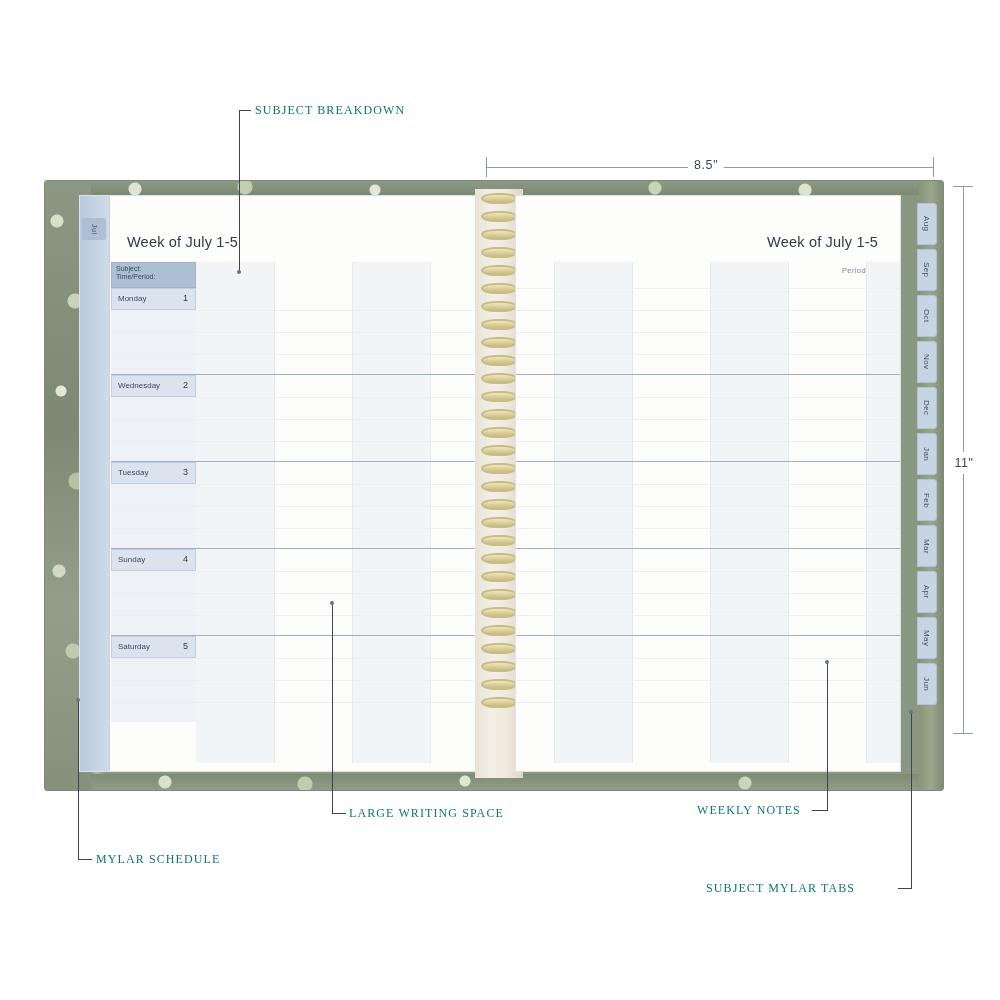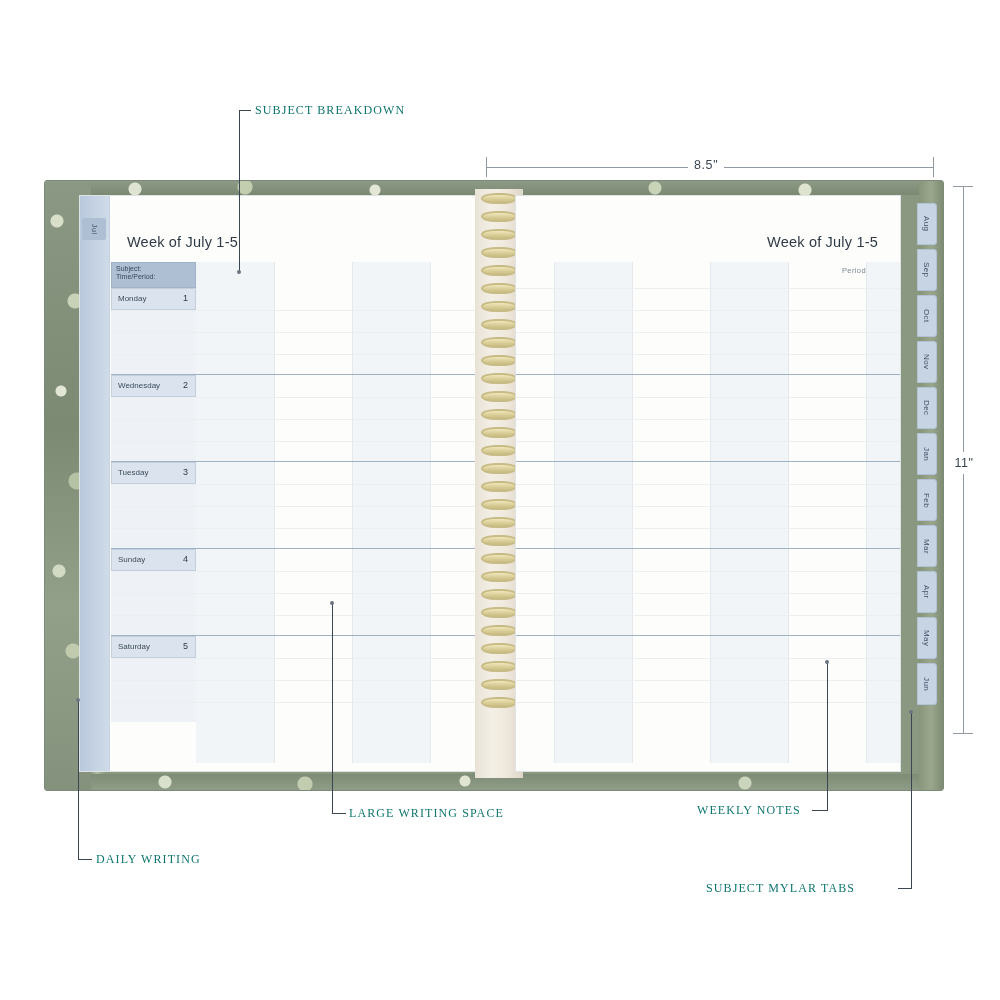--- a/index.html
+++ b/index.html
@@ -437,21 +437,21 @@
   <div class="callout" style="left:349px; top:806px;">LARGE WRITING SPACE</div>
   <div class="leader" style="left:332px; top:813px; width:14px; height:1px;"></div>
   <div class="leader" style="left:332px; top:603px; width:1px; height:211px;"></div>
   <div class="dot" style="left:330px; top:601px;"></div>
 
   <div class="callout" style="left:684px; top:803px;margin-left:13px;">WEEKLY NOTES</div>
   <div class="leader" style="left:812px; top:810px; width:16px; height:1px;"></div>
   <div class="leader" style="left:827px; top:662px; width:1px; height:149px;"></div>
   <div class="dot" style="left:825px; top:660px;"></div>
 
-  <div class="callout" style="left:96px; top:852px;">DAILY WRITING</div>
+  <div class="callout" style="left:96px; top:852px;">MYLAR SCHEDULE</div>
   <div class="leader" style="left:78px; top:859px; width:14px; height:1px;"></div>
   <div class="leader" style="left:78px; top:700px; width:1px; height:160px;"></div>
   <div class="dot" style="left:76px; top:698px;"></div>
 
   <div class="callout" style="left:706px; top:881px;">SUBJECT MYLAR TABS</div>
   <div class="leader" style="left:898px; top:888px; width:14px; height:1px;"></div>
   <div class="leader" style="left:911px; top:712px; width:1px; height:177px;"></div>
   <div class="dot" style="left:909px; top:710px;"></div>
 
 </div>

